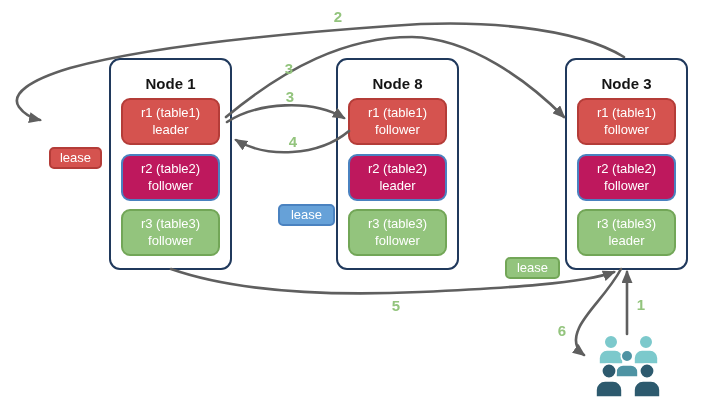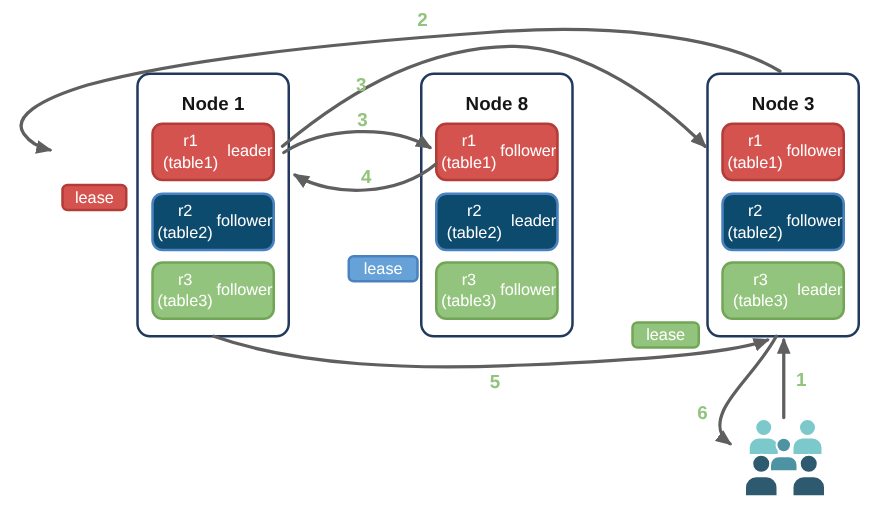--- a/index.html
+++ b/index.html
@@ -14,24 +14,24 @@
   }
   .node-1{left:109px;}
   .node-2{left:336px;}
   .node-3{left:565px;}
   .node-title{
     text-align:center;font-weight:bold;font-size:15px;color:#151515;margin-top:15px;
   }
   .replica{
     position:absolute;left:10px;width:99px;height:47px;box-sizing:border-box;
     border:2px solid;border-radius:9px;color:#fff;font-size:13px;line-height:1.3;
-    display:flex;align-items:center;justify-content:center;text-align:center;
+    display:flex;flex-direction:column;align-items:center;justify-content:center;text-align:center;
   }
   .replica.r1{top:38px;background:#d5534f;border-color:#b43c38;}
-  .replica.r2{top:94px;background:#0c4a6e;border-color:#4a82c0;}
+  .replica.r2{top:94px;background:#be185d;border-color:#4a82c0;}
   .replica.r3{top:149px;background:#93c47d;border-color:#72a657;}
   .lease{
     position:absolute;height:22px;box-sizing:border-box;border:2px solid;border-radius:5px;
     color:#fff;font-size:13px;text-align:center;line-height:18px;z-index:4;margin-top:36px;
   }
   .lease-red{left:49px;top:111px;width:53px;background:#d5534f;border-color:#b43c38;}
   .lease-blue{left:278px;top:168px;width:57px;background:#66a1d8;border-color:#4a82c0;}
   .lease-green{left:505px;top:221px;width:55px;background:#93c47d;border-color:#72a657;}
   .step{
     position:absolute;width:20px;text-align:center;color:#93c47d;

